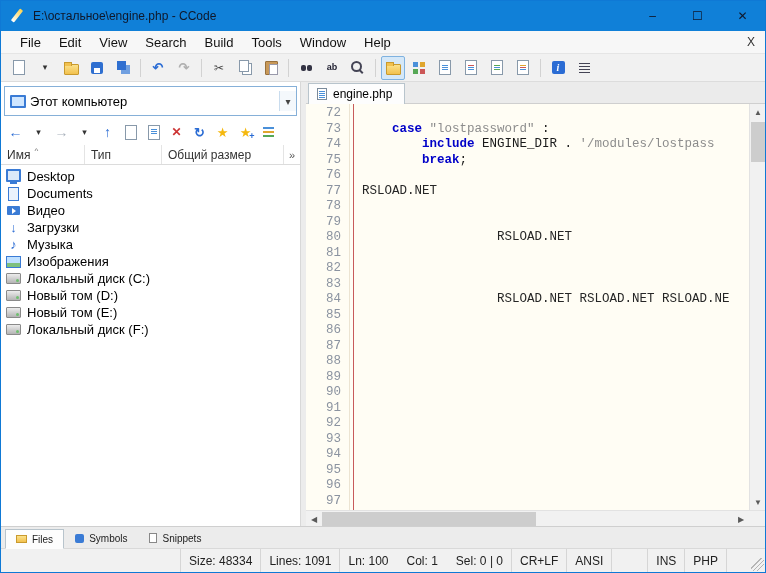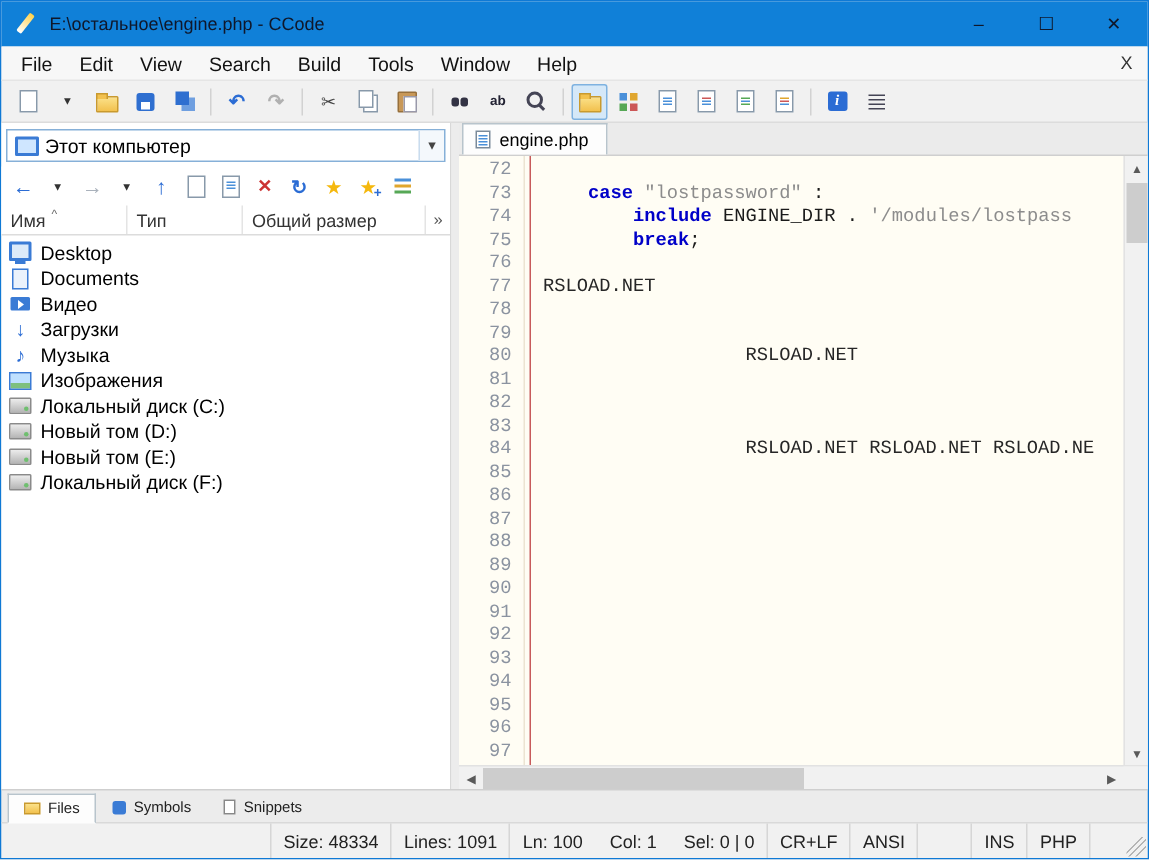--- a/index.html
+++ b/index.html
@@ -8,21 +8,21 @@
 
 
 .titlebar{height:30px;background:#1080d8;display:flex;align-items:center;color:#0f172a;flex:0 0 auto}
 .app-icon{width:18px;height:16px;margin:0 6px 0 8px;position:relative;flex:0 0 auto}
 .app-icon::before{content:"";position:absolute;left:6px;top:0;width:4px;height:15px;background:linear-gradient(#ffd24a,#ffffff);transform:rotate(38deg);border-radius:1px}
 .title-text{font-size:12px;flex:1 1 auto;white-space:nowrap;overflow:hidden}
 .winbtn{width:45px;height:30px;display:flex;align-items:center;justify-content:center;font-size:12px;cursor:default;flex:0 0 auto}
 
 
 .menubar{height:23px;background:#f7f7f7;display:flex;align-items:center;border-bottom:1px solid #e5e5e5;flex:0 0 auto}
-.menu-items{display:flex;align-items:center;height:100%;padding-left:4px}
+.menu-items{display:flex;align-items:center;height:100%;padding-left:10px}
 .menu-item{padding:3px 9px;font-size:13px;color:#111}
 .menu-x{margin-left:auto;margin-right:10px;font-size:12px;color:#333}
 
 
 .toolbar{height:28px;background:#f1f1f1;display:flex;align-items:center;padding-left:5px;border-bottom:1px solid #dcdcdc;flex:0 0 auto}
 .tbtn{width:24px;height:24px;display:inline-flex;align-items:center;justify-content:center;border:1px solid transparent;border-radius:2px;margin:0 1px}
 .tbtn.pressed{background:#d5e8f8;border-color:#7fb2e0}
 .tsep{width:1px;height:18px;background:#d2d2d2;margin:0 4px;display:inline-block}
 .ic{width:16px;height:16px;position:relative;display:inline-flex;align-items:center;justify-content:center;font-size:13px;line-height:1}
 
@@ -56,21 +56,21 @@
 .i-arrow-up::before{content:"↑";color:#2b6cd4;font-weight:bold;font-size:14px}
 .i-close-red::before{content:"✕";color:#cc3333;font-weight:bold;font-size:12px}
 .i-refresh::before{content:"↻";color:#2b6cd4;font-weight:bold}
 .i-star::before,.i-star-plus::before{content:"★";color:#f5b80e;font-size:13px}
 .i-star-plus::after{content:"+";position:absolute;right:-1px;bottom:-1px;font-size:9px;font-weight:bold;color:#2b6cd4}
 .i-list-color::before{content:"";width:11px;height:2px;background:#4a90d9;box-shadow:0 4px 0 #e0a62e,0 8px 0 #56a856;margin-top:-8px}
 
 
 .content{flex:1 1 auto;display:flex;min-height:0;background:#f0f0f0}
 .left-panel{width:300px;flex:0 0 auto;background:#fff;border-right:1px solid #d8d8d8;display:flex;flex-direction:column;min-height:0}
-.combo{height:22px;margin:4px 3px 3px 3px;border:1px solid #86b0d8;background:#fff;display:flex;align-items:center;font-size:13px}
+.combo{height:30px;margin:4px 3px 3px 3px;border:1px solid #86b0d8;background:#fff;display:flex;align-items:center;font-size:13px}
 .ci{width:15px;height:13px;position:relative;margin:0 6px 0 4px;flex:0 0 auto}
 .ci::before{content:"";position:absolute;top:0;left:1px;width:12px;height:9px;border:2px solid #3a7bd5;background:#cfe6ff;border-radius:1px}
 .ci::after{content:"";position:absolute;bottom:0;left:4px;width:7px;height:2px;background:#3a7bd5}
 .combo-text{flex:1 1 auto;white-space:nowrap;overflow:hidden}
 .combo-btn{width:17px;height:20px;display:flex;align-items:center;justify-content:center;font-size:10px;color:#444;background:#f4f8fc;border-left:1px solid #c9dcee}
 .panel-toolbar{height:26px;display:flex;align-items:center;padding-left:3px;background:#fff}
 .panel-toolbar .tbtn{width:21px;height:22px}
 .cols{height:20px;display:flex;align-items:center;border-bottom:1px solid #dcdcdc;font-size:12px;color:#333;background:#fff}
 .col{padding-left:6px;height:100%;display:flex;align-items:center;border-right:1px solid #e4e4e4}
 .c1{width:84px}.c2{width:77px}.c3{flex:1 1 auto}
@@ -86,21 +86,21 @@
 .fi-video::after{content:"";position:absolute;border-left:4px solid #fff;border-top:3px solid transparent;border-bottom:3px solid transparent;left:6px}
 .fi-download::before{content:"↓";color:#2b6cd4;font-weight:bold;font-size:13px}
 .fi-image::before{content:"";width:13px;height:10px;background:linear-gradient(180deg,#bfe0ff 60%,#7ec07e 60%);border:1px solid #3a7bd5}
 .fi-music::before{content:"♪";color:#2b6cd4;font-weight:bold;font-size:13px}
 .fi-drive::before{content:"";width:14px;height:9px;background:linear-gradient(#ececec,#b4b4b4);border:1px solid #8a8a8a;border-radius:1px}
 .fi-drive::after{content:"";position:absolute;width:3px;height:3px;background:#6fbf6f;border-radius:50%;right:2px;bottom:4px}
 .splitter{width:5px;background:#ececec;flex:0 0 auto;cursor:col-resize}
 
 
 .editor{flex:1 1 auto;display:flex;flex-direction:column;min-width:0;min-height:0}
-.tabbar{height:22px;background:#ebebeb;border-bottom:1px solid #cfcfcf;display:flex;align-items:flex-start;padding-left:2px;flex:0 0 auto}
+.tabbar{height:22px;background:#ebebeb;border-bottom:1px solid #cfcfcf;display:flex;align-items:center;padding-left:2px;flex:0 0 auto}
 .etab{height:21px;background:#fdfdfd;border:1px solid #b8c4cc;border-bottom:none;display:flex;align-items:center;padding:0 12px 0 8px;font-size:12px;margin-bottom:-1px;position:relative;z-index:2}
 .tabicon{width:10px;height:12px;background:#fff;border:1px solid #7a8a9a;margin-right:6px;position:relative}
 .tabicon::after{content:"";position:absolute;top:2px;left:1px;right:1px;height:1px;background:#4a90d9;box-shadow:0 2px 0 #4a90d9,0 4px 0 #4a90d9,0 6px 0 #4a90d9}
 .editor-body{flex:1 1 auto;display:flex;min-height:0;background:#fffdf4}
 .gutter{width:44px;flex:0 0 auto;text-align:right;padding:2px 8px 0 0;color:#8b93a0;font:12.5px/15.5px "Liberation Mono",monospace;border-right:1px solid #ece4d2;overflow:hidden}
 .codecol{flex:1 1 auto;border-left:1px solid #c75b5b;margin-left:3px;padding:2px 0 0 8px;font:12.5px/15.5px "Liberation Mono",monospace;white-space:pre;overflow:hidden;color:#1a1a1a}
 .cline{height:15.5px}
 .gline{height:15.5px}
 .tk-k{color:#0000c8;font-weight:bold}
 .tk-s{color:#8c8c8c}

